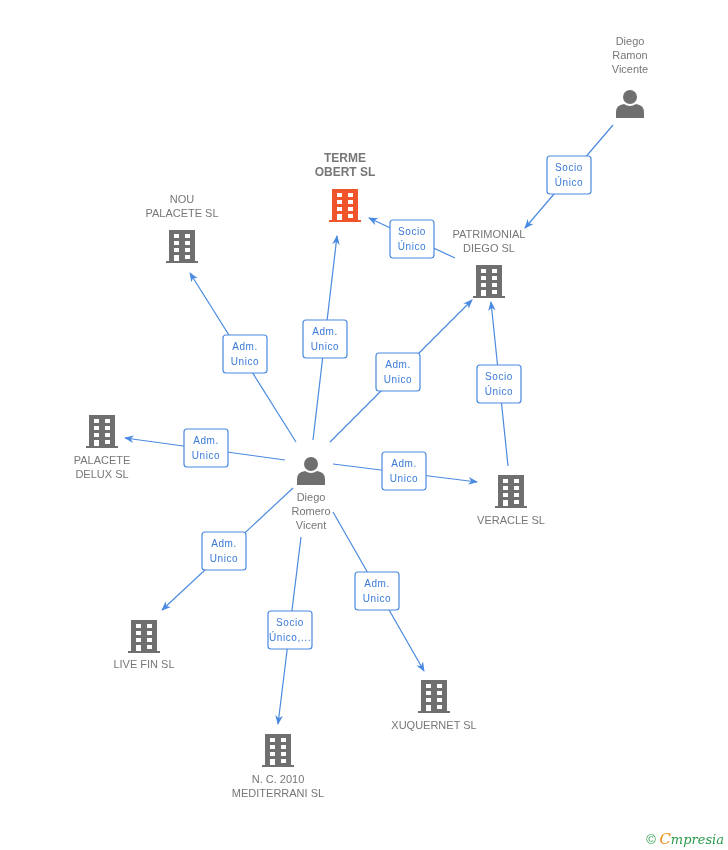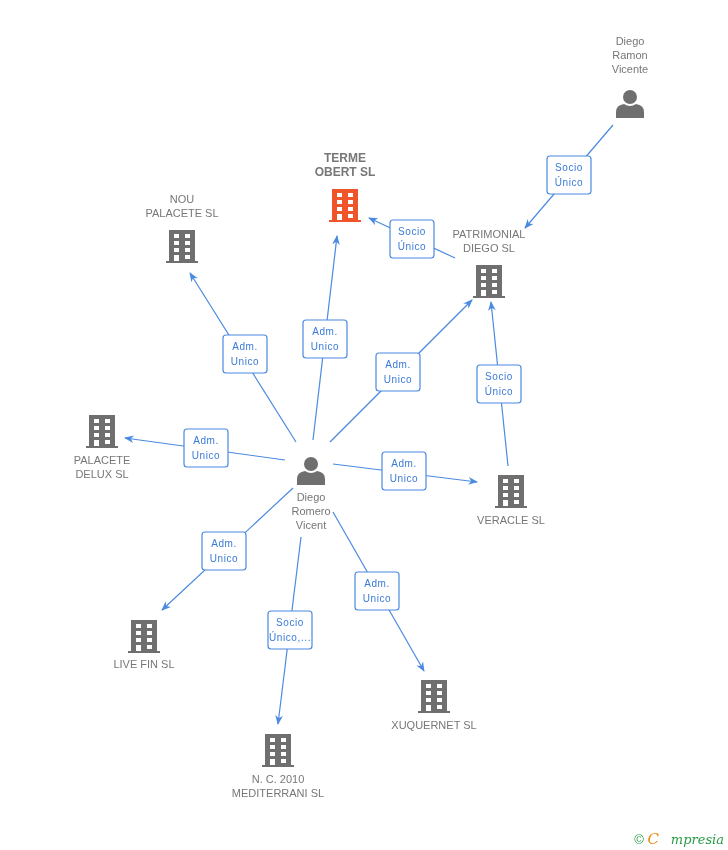--- a/index.html
+++ b/index.html
@@ -6,21 +6,21 @@
   body { width: 728px; height: 850px; position: relative; overflow: hidden;
          font-family: "Liberation Sans", "DejaVu Sans", sans-serif; }
   #graph { position: absolute; left: 0; top: 0; }
   .node-label { font-size: 11px; fill: #777777; text-anchor: middle; }
   .node-label.main { font-weight: bold; fill: #777777; font-size: 12px; }
   .edge-line { stroke: #4a8ae0; stroke-width: 1.2; fill: none; }
   .edge-box { fill: #ffffff; stroke: #4a8ae0; stroke-width: 1.2; }
   .edge-text { font-size: 10px; fill: #3a7ad8; text-anchor: middle; letter-spacing: 0.6px; }
   .footer { position: absolute; right: 4px; bottom: 2px; font-size: 13px; color: #2a9a4a; }
   .footer .brand { color: #f08a10; font-style: italic; font-family: "DejaVu Serif", serif; font-size: 15px; }
-  .footer .rest { color: #2a9a4a; font-style: italic; font-family: "DejaVu Serif", serif; margin-left: 12px; }
+  .footer .rest { color: #2a9a4a; font-style: italic; font-family: "DejaVu Serif", serif; }
 </style>
 </head>
 <body>
 
 <svg id="graph" width="728" height="850">
   <defs>
     <marker id="arrow" viewBox="0 0 10 10" refX="9" refY="5" markerWidth="8" markerHeight="8" orient="auto-start-reverse">
       <path d="M0,1 L10,5 L0,9 L3,5 Z" fill="#4a8ae0"></path>
     </marker>
     <symbol id="building" viewBox="0 0 36 36">

